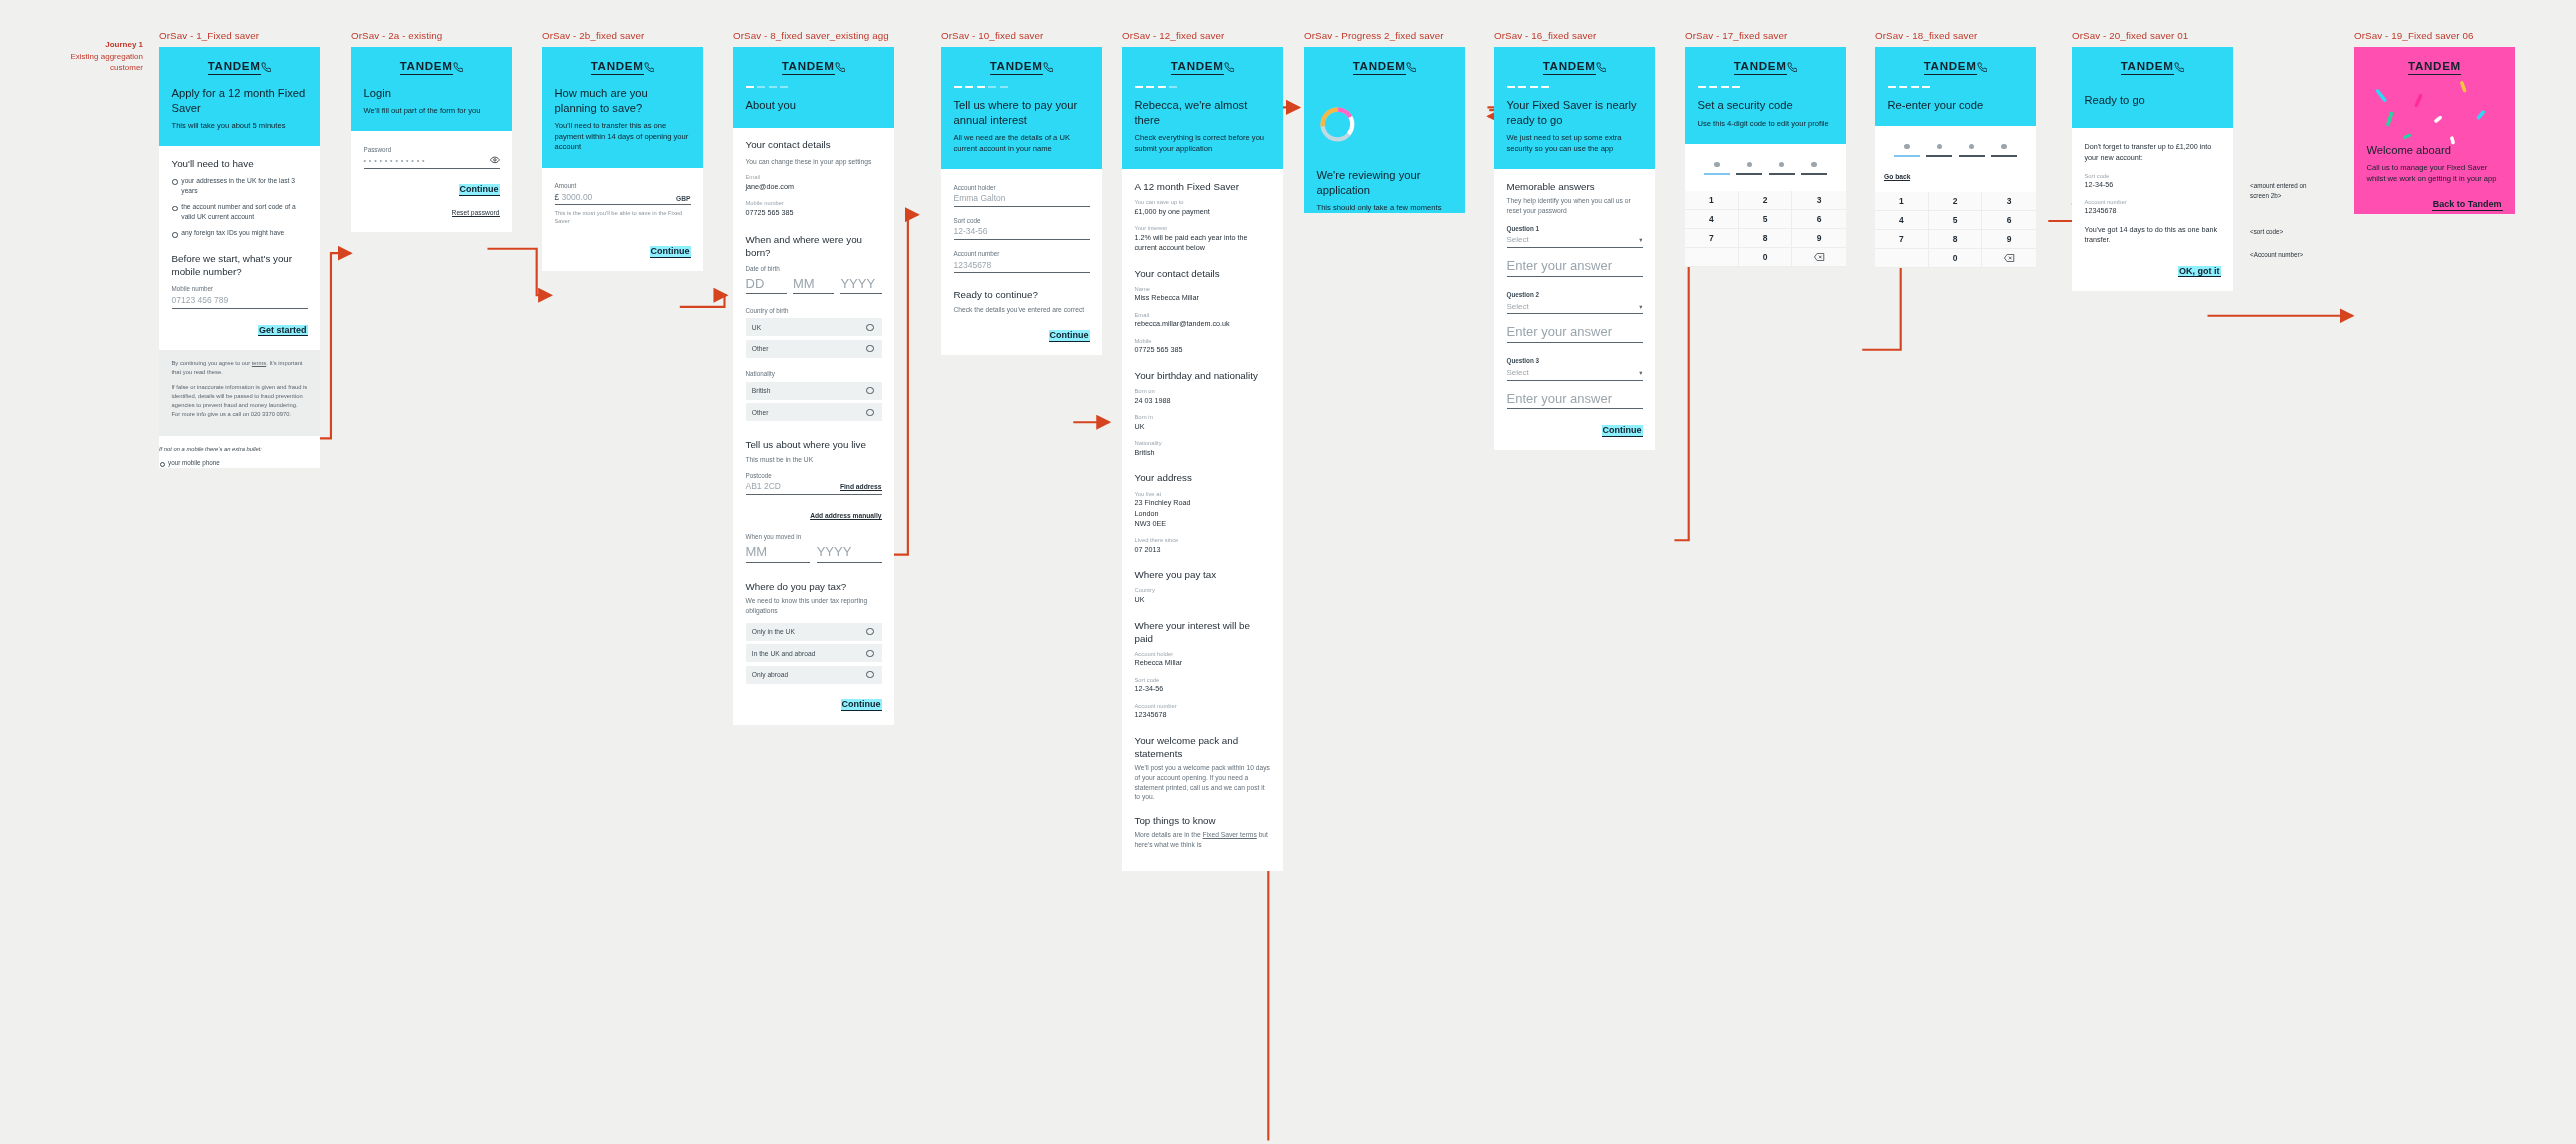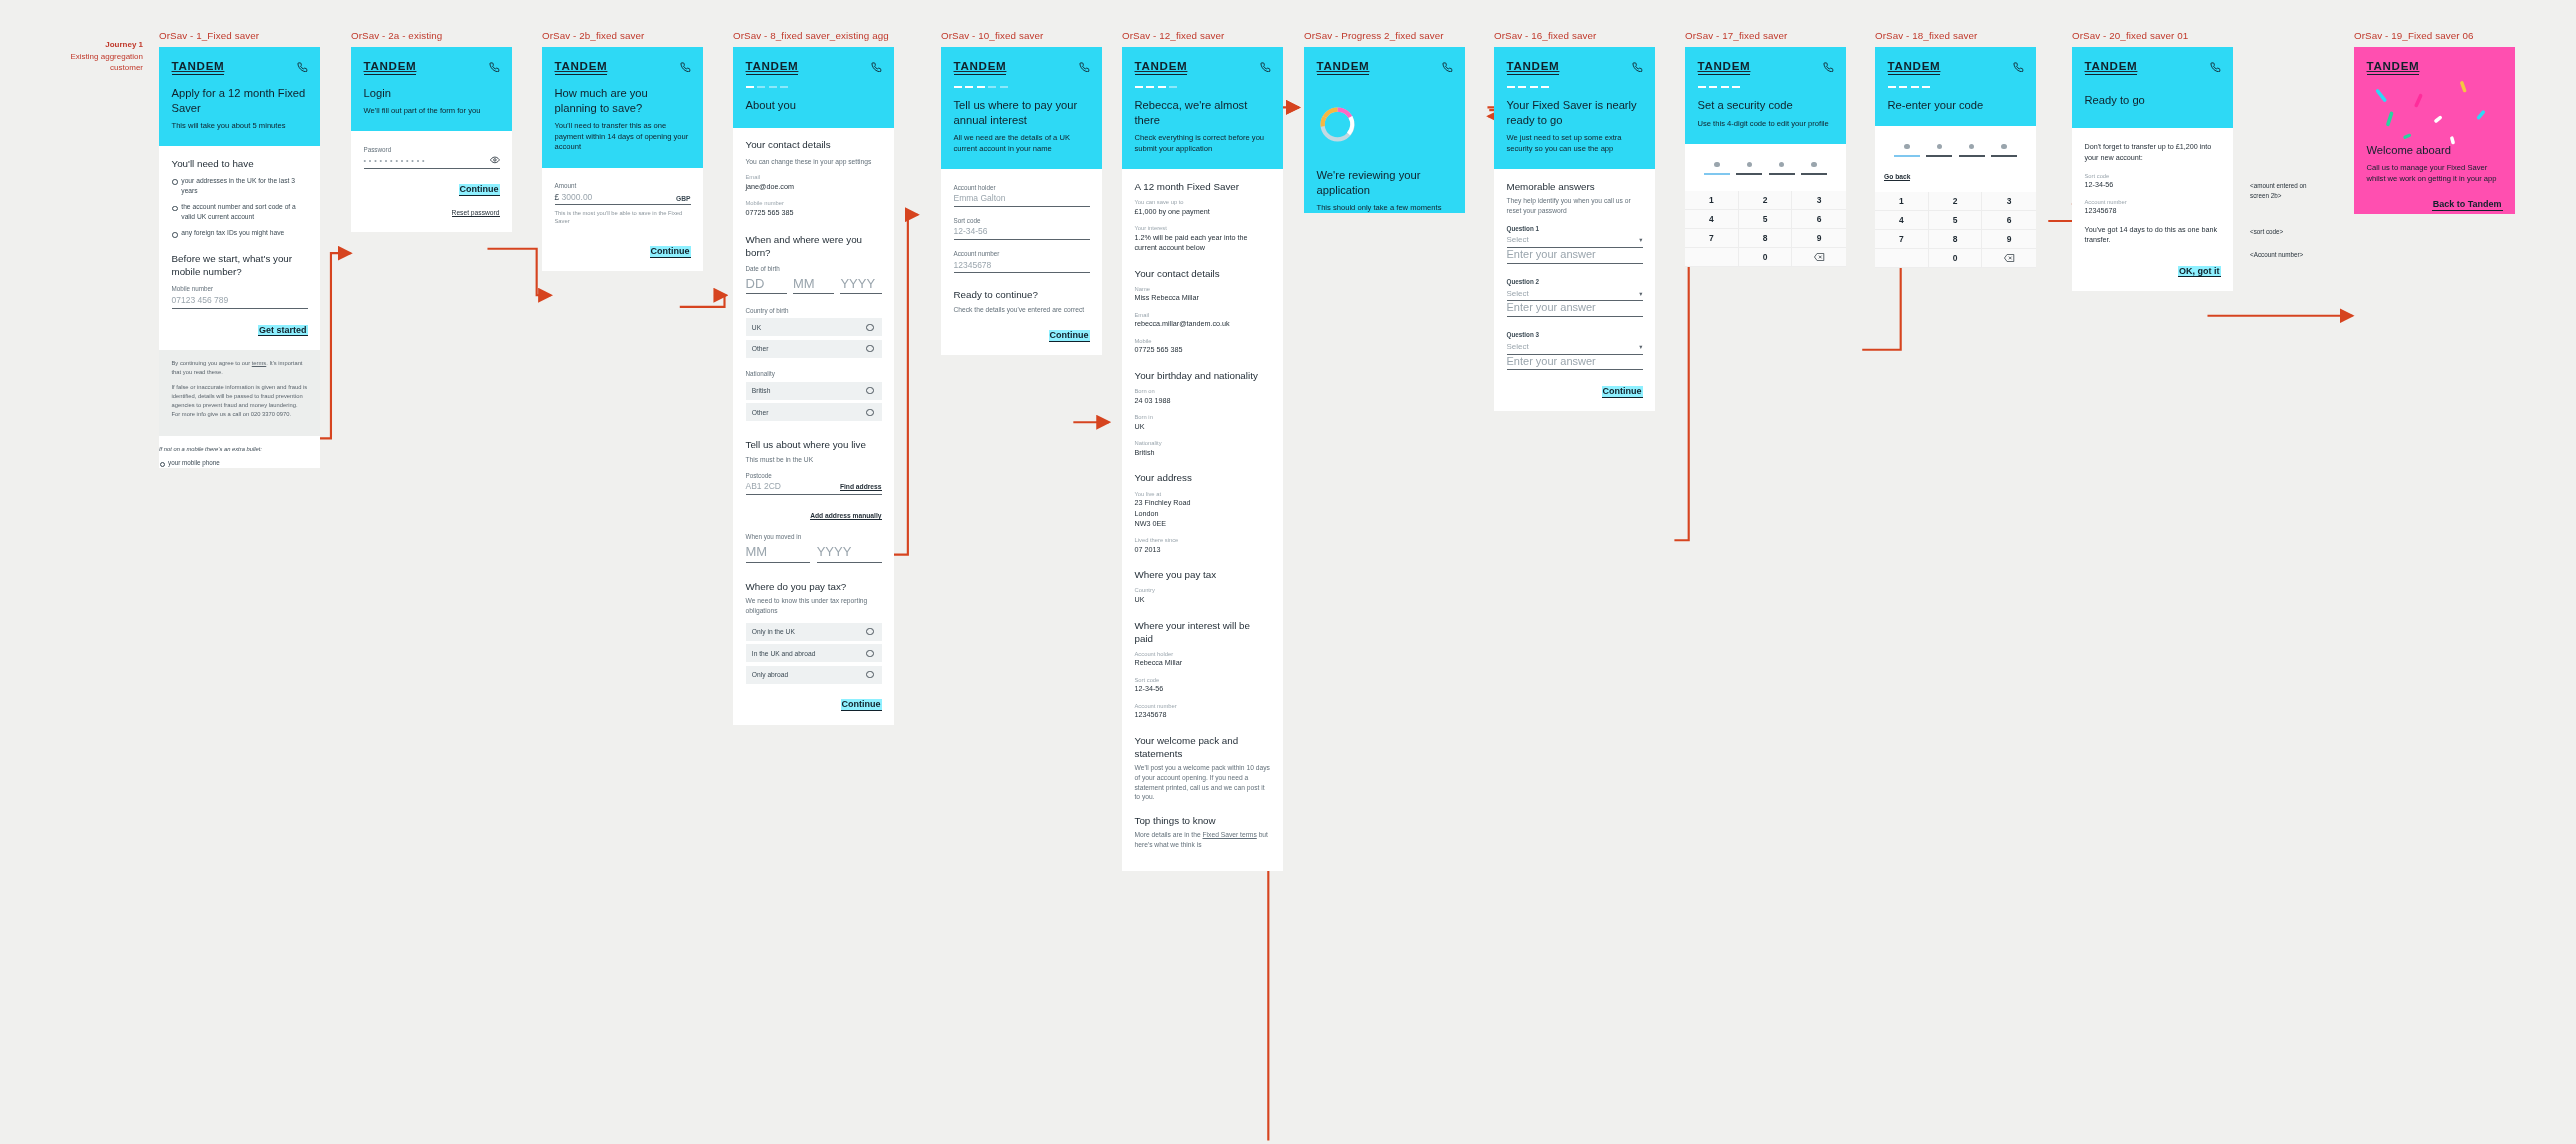--- a/index.html
+++ b/index.html
@@ -26,21 +26,21 @@
   .phone {
     background:#ffffff;
     width:161px;
     box-shadow:0 0 0 0 transparent;
   }
   .hero {
     background:#2ed9f5;
     padding:11.6px 12.5px 14.3px 12.5px;
   }
   .hero.pink { background:#ff4fb0; }
-  .brandrow { display:flex; align-items:center; justify-content:space-between;text-decoration:underline; }
+  .brandrow { display:flex; align-items:center; justify-content:center; }
   .brand {
     font-size:11.6px;
     font-weight:bold;
     letter-spacing:0.7px;
     color:#10212b;
     border-bottom:1.8px solid #10212b;
     display:inline-block;
     line-height:1.25;
     padding-bottom:0.9px;
   }
@@ -165,21 +165,21 @@
 
   
   .sel {
     display:flex; justify-content:space-between; align-items:center;
     border-bottom:0.9px solid #5a646c; padding-bottom:2.7px;
     font-size:8px; color:#9aa5ad;
   }
   .chev { font-size:6.3px; color:#5a646c; }
   .ans {
     border-bottom:0.9px solid #5a646c; padding-bottom:2.7px;
-    font-size:11px; color:#9aa5ad; margin-top:0;
+    font-size:13px; color:#9aa5ad; margin-top:10px;
   }
 
   
   .pinrow { display:flex; gap:6.3px; padding:14.3px 0 1.8px 0; justify-content:center; }
   .pincell { width:26px; }
   .pindot { width:5.4px; height:5.4px; border-radius:50%; background:#9aa5ad; margin:0 auto 6.3px auto; }
   .pinline { height:1.3px; background:#4a545c; }
   .pinline.active { background:#7fc7ef; }
 
   .keypad { display:grid; grid-template-columns:repeat(3,1fr); background:#fafafa; }

